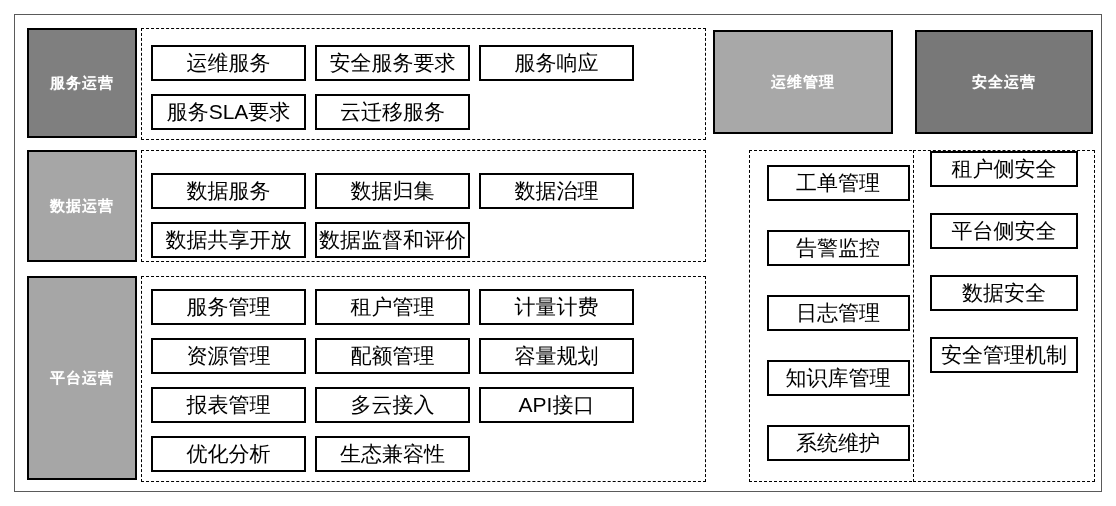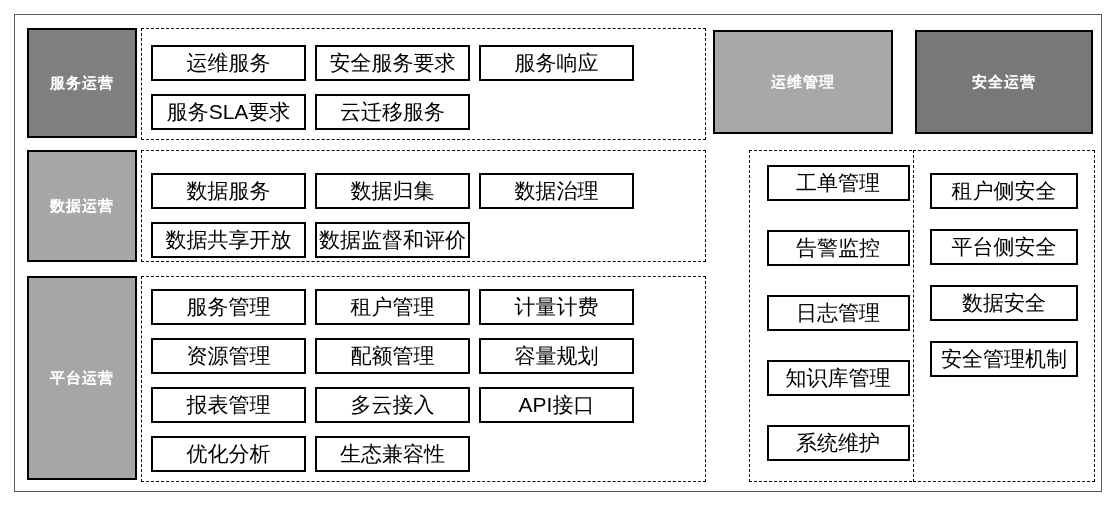--- a/index.html
+++ b/index.html
@@ -39,21 +39,21 @@
     background: #ffffff;
   }
   .c1 { left: 141px; top: 28px;  width: 565px; height: 112px; padding: 16px 0 0 9px; }
   .c2 { left: 141px; top: 150px; width: 565px; height: 112px; padding: 22px 0 0 9px; }
   .c3 { left: 141px; top: 276px; width: 565px; height: 206px; padding: 12px 0 0 9px; }
   .c4 { left: 749px; top: 150px; width: 178px; height: 332px;
         display: flex; flex-direction: column; align-items: center;
         padding-top: 14px; row-gap: 29px; }
   .c5 { left: 913px; top: 150px; width: 182px; height: 332px;
         display: flex; flex-direction: column; align-items: center;
-        padding-top: 22px; row-gap: 20px; }
+        row-gap: 26px; }
   .row { display: flex; column-gap: 9px; margin-bottom: 13px; }
   .c2 .row { }
   .box {
     width: 155px; height: 36px;
     border: 2px solid #000;
     box-sizing: border-box;
     background: #fff;
     color: #000;
     display: flex; align-items: center; justify-content: center;
     font-size: 21px;

